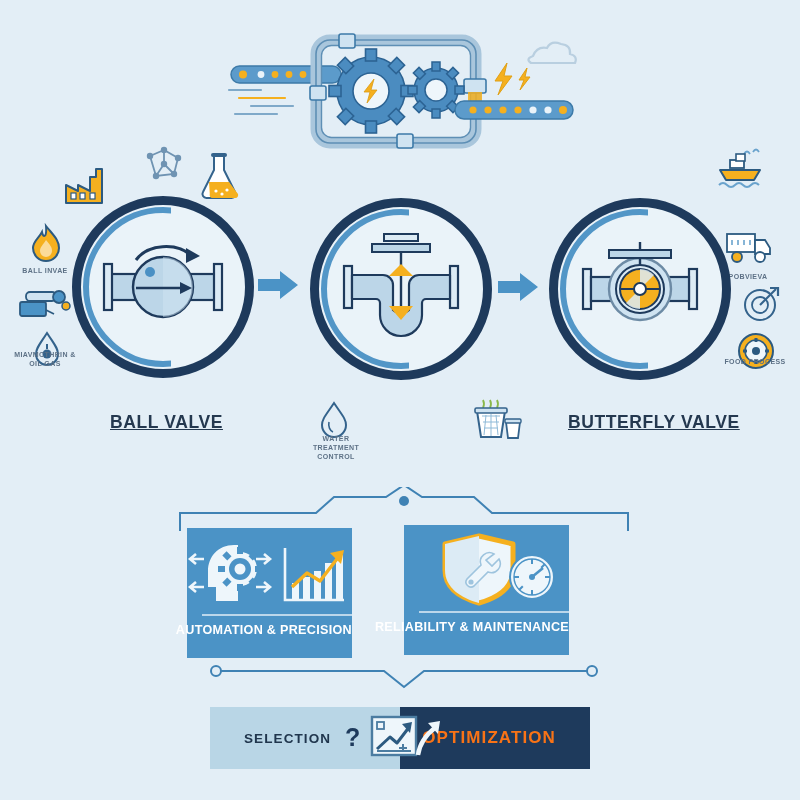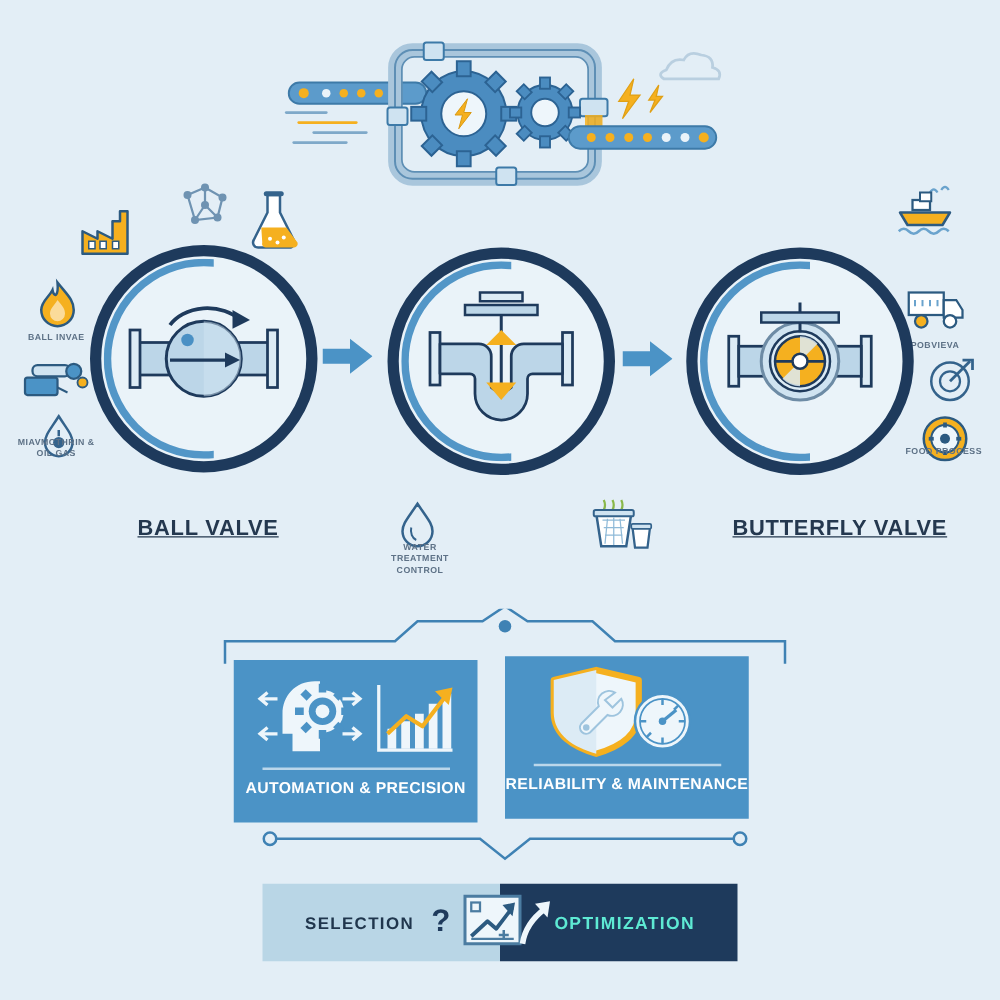--- a/index.html
+++ b/index.html
@@ -40,39 +40,39 @@
   #arrow-1{left:258px;top:268px;}
   #arrow-2{left:498px;top:270px;}
 
   
   .valve-caption{
     position:absolute;font-size:17.5px;font-weight:bold;
     color:#24384f;letter-spacing:.6px;white-space:nowrap;text-decoration:underline;
   }
   #caption-ball{left:110px;top:412px;}
   #caption-globe{left:360px;top:413px;}
-  #caption-butterfly{left:586px;top:412px;}
+  #caption-butterfly{left:568px;top:412px;}
 
   
   .side-icon{position:absolute;}
   .side-label{
     position:absolute;text-align:center;font-size:7px;font-weight:bold;
     color:#5d7186;letter-spacing:.4px;line-height:9px;width:74px;
     text-transform:uppercase;
   }
 
   
   #bracket-top{left:170px;top:487px;width:468px;height:46px;}
   #bracket-bottom{left:170px;top:655px;width:468px;height:34px;}
 
   
   .feature-panel{
-    position:absolute;width:195px;height:130px;
+    position:absolute;width:165px;height:130px;
     background:#4b93c6;
-    display:flex;flex-direction:column;align-items:center;
+    display:flex;flex-direction:column;align-items:flex-end;
     justify-content:flex-start;
   }
   #panel-automation{left:187px;top:528px;}
   #panel-reliability{left:404px;top:525px;}
   .panel-icon{height:78px;display:flex;align-items:center;justify-content:center;margin-top:6px;}
   .panel-divider{width:150px;height:2px;background:#cfe3f1;opacity:.85;margin:2px 0 7px 0;}
   .panel-label{
     color:#ffffff;font-size:12.6px;font-weight:bold;letter-spacing:.3px;
     white-space:nowrap;
   }
@@ -84,21 +84,21 @@
   }
   .footer-right{
     flex:0 0 50%;background:#1e3a5c;display:flex;align-items:center;
     justify-content:flex-end;
   }
   #footer-selection-label{
     color:#20364d;font-size:13.5px;font-weight:bold;letter-spacing:1.1px;
     margin-left:34px;
   }
   #footer-optimization-label{
-    color:#5eead4;font-size:14px;font-weight:bold;letter-spacing:1.1px;
+    color:#f97316;font-size:17px;font-weight:bold;letter-spacing:1.1px;
     margin-right:34px;
   }
   #footer-question{
     position:absolute;left:345px;top:723px;font-size:25px;font-weight:bold;
     color:#1e3a5c;
   }
   #footer-chart-icon{position:absolute;left:370px;top:713px;width:72px;height:50px;}
 </style>
 </head>
 <body>

